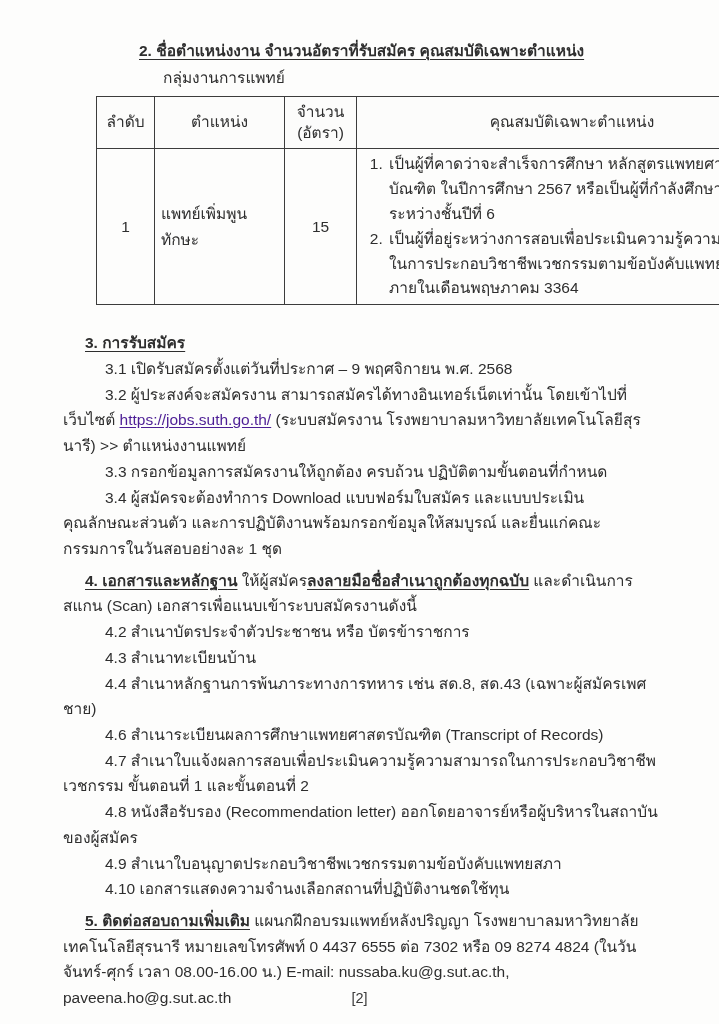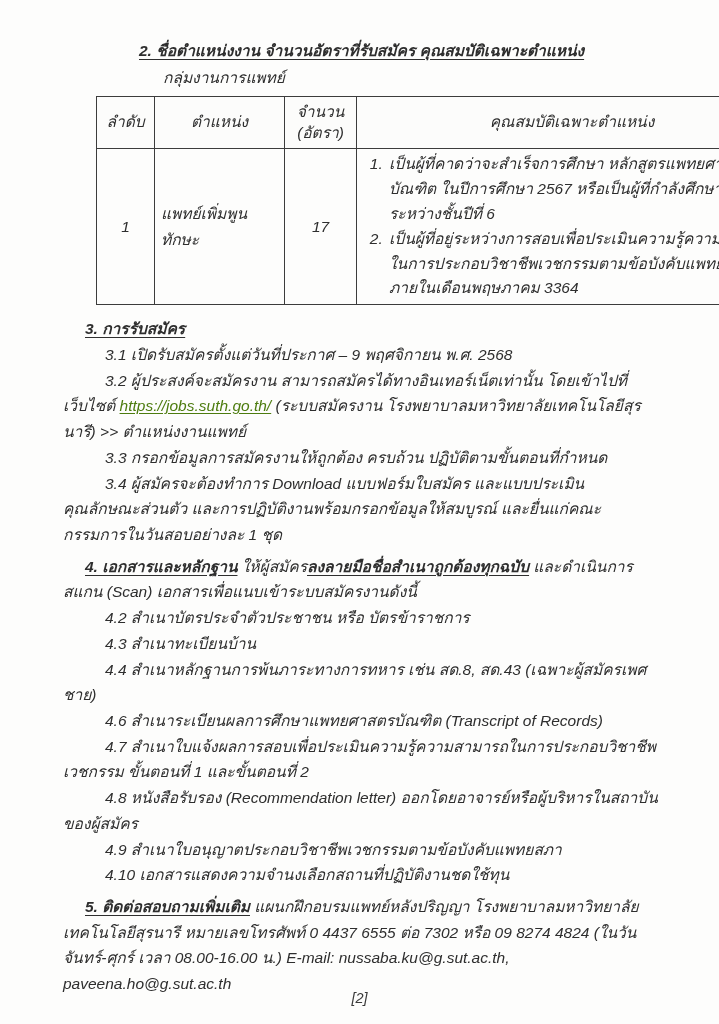--- a/index.html
+++ b/index.html
@@ -8,21 +8,20 @@
     position: relative;
     width: 719px;
     height: 1024px;
     margin: 0 auto;
     background: #fdfdfc;
     font-family: "Liberation Sans", sans-serif;
     color: #2e2e2e;
     font-size: 15.5px;
     line-height: 1.66;
     overflow: hidden;
-    font-style: italic;
   }
   .content {
     position: absolute;
     left: 63px;
     right: 60px;
     top: 38px;
   }
   .sec2-heading {
     margin: 0 0 0 76px;
     font-weight: bold;
@@ -46,24 +45,24 @@
   .col-pos { width: 130px; }
   .col-count { width: 72px; }
   td.c { text-align: center; }
   td.qual-cell { vertical-align: middle; padding: 6px 4px 6px 2px; }
   ol.qual {
     margin: 0; padding-left: 24px;
     line-height: 1.6;
   }
   ol.qual li { padding-left: 2px; }
   p { margin: 0; }
-  .sec-heading { text-indent: 22px; margin-top: 11px; font-weight: bold; }
+  .sec-heading { text-indent: 22px; margin-top: 25px; font-weight: bold; }
   .item { text-indent: 42px; }
   .para-flow { text-indent: 22px; }
-  a.link { color: #4d7c0f; text-decoration: underline; text-underline-offset: 2px; cursor: pointer; }
+  a.link { color: #4c1d95; text-decoration: underline; text-underline-offset: 2px; cursor: pointer; }
   .footer-pg {
     position: absolute;
     bottom: 14px; left: 0; right: 0;
     text-align: center;
     font-size: 14.5px;
     color: #3a3a3a;
   }
   .spacer-6 { height: 6px; }
 </style>
 </head>
@@ -90,21 +89,21 @@
             <span>จำนวน</span><br>
             <span>(อัตรา)</span>
           </th>
           <th>คุณสมบัติเฉพาะตำแหน่ง</th>
         </tr>
       </thead>
       <tbody>
         <tr>
           <td class="c">1</td>
           <td>แพทย์เพิ่มพูนทักษะ</td>
-          <td class="c">17</td>
+          <td class="c">15</td>
           <td class="qual-cell">
             <ol class="qual">
               <li>เป็นผู้ที่คาดว่าจะสำเร็จการศึกษา หลักสูตรแพทยศาสตรบัณฑิต ในปีการศึกษา 2567 หรือเป็นผู้ที่กำลังศึกษาอยู่ระหว่างชั้นปีที่ 6</li>
               <li>เป็นผู้ที่อยู่ระหว่างการสอบเพื่อประเมินความรู้ความสามารถในการประกอบวิชาชีพเวชกรรมตามข้อบังคับแพทยสภา ภายในเดือนพฤษภาคม 3364</li>
             </ol>
           </td>
         </tr>
       </tbody>
     </table>
 

